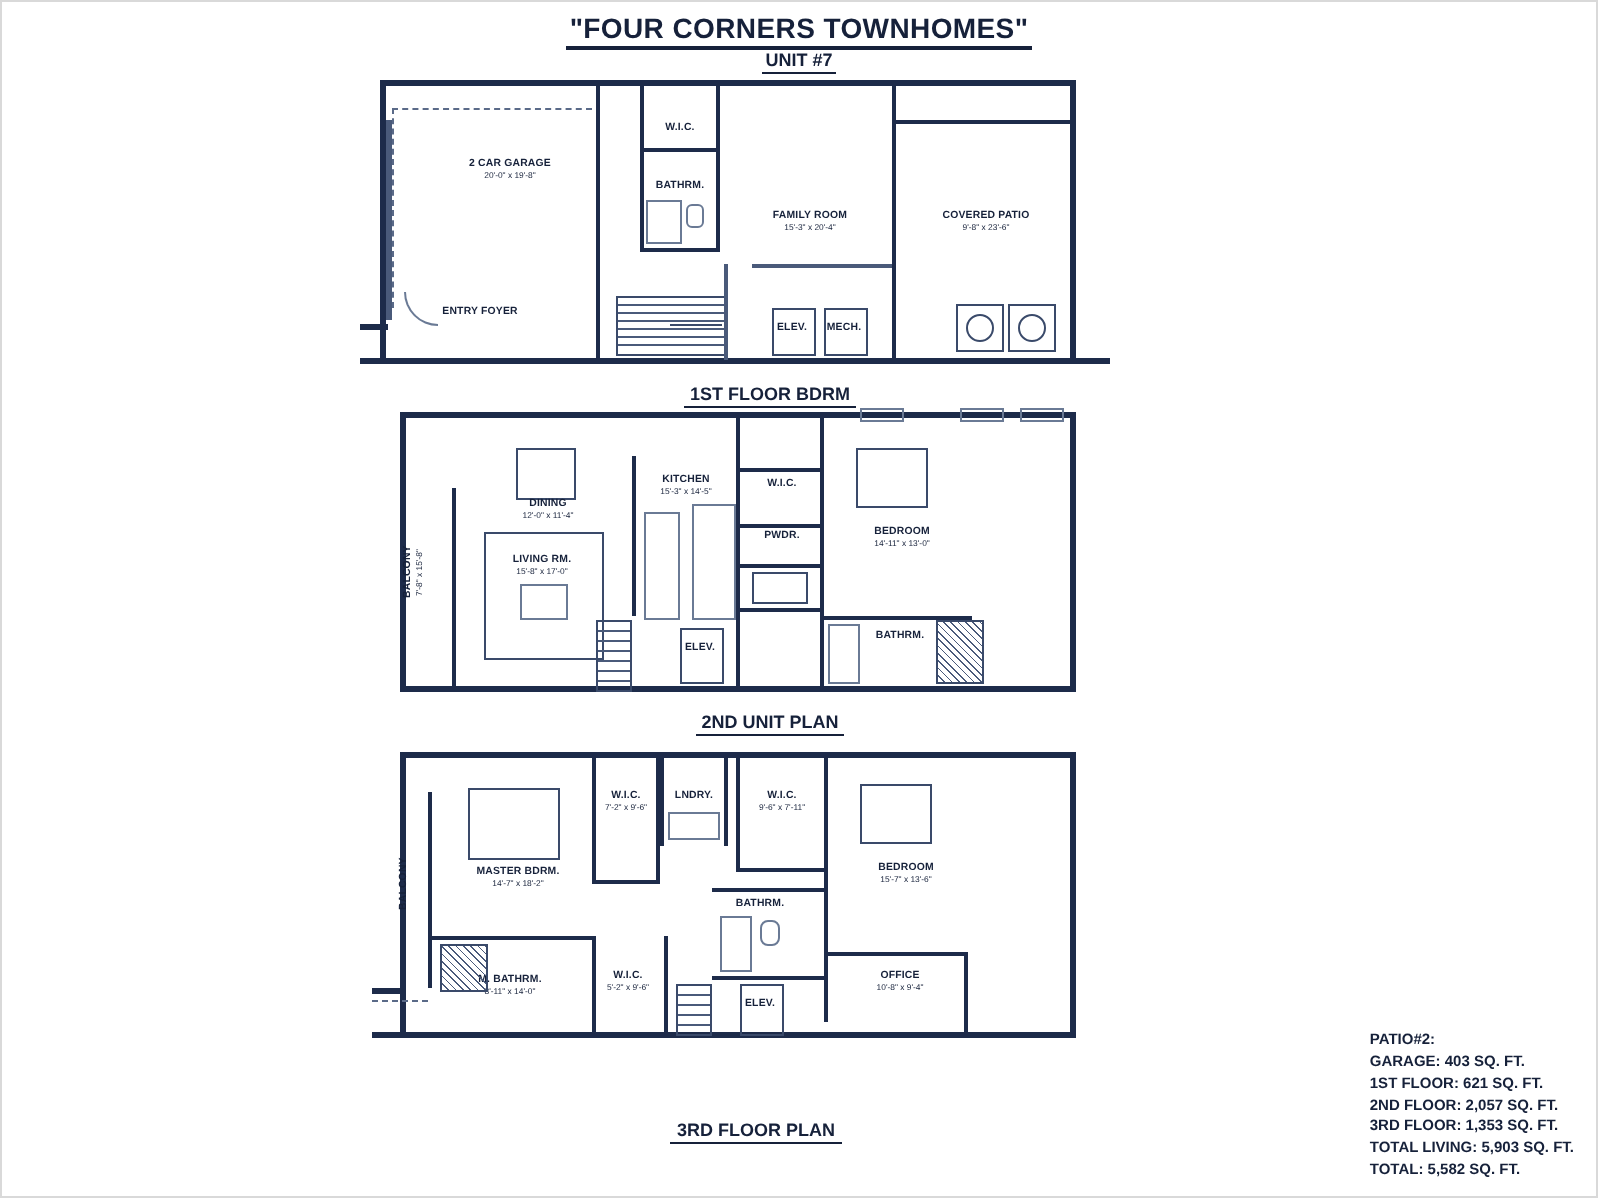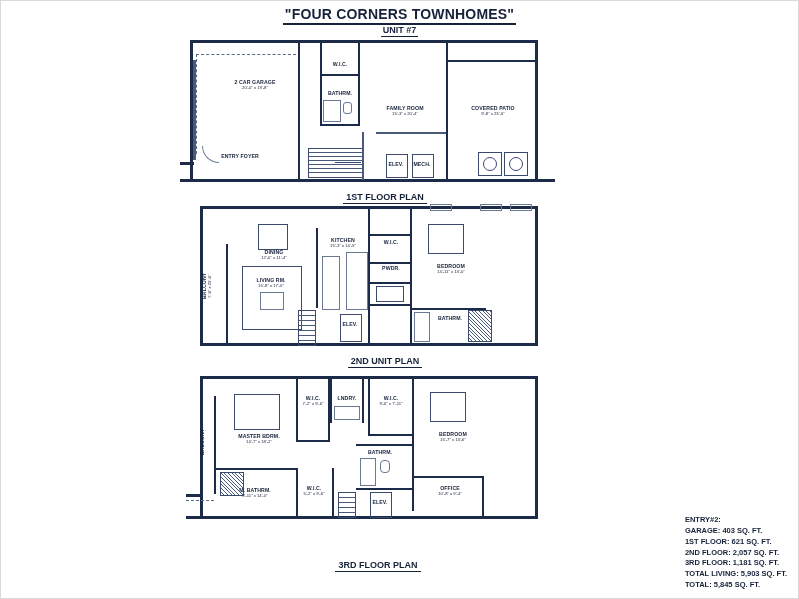--- a/index.html
+++ b/index.html
@@ -140,21 +140,21 @@
       <span class="n">ELEV.</span>
     </div>
     <div class="box" style="left:232px;top:118px;width:20px;height:22px;"></div>
     <div class="rm" style="left:230px;top:126px;width:24px;">
       <span class="n">MECH.</span>
     </div>
     <div class="wl" style="left:182px;top:96px;width:2px;height:48px;"></div>
     <div class="wl" style="left:196px;top:96px;width:70px;height:2px;"></div>
   </div>
   <div class="plan-label" style="left:255px;top:192px;">
-    <span>1ST FLOOR PLAN</span>
+    <span>1ST FLOOR BDRM</span>
   </div>
 
   <div class="fp" style="left:180px;top:204px;width:390px;height:148px;">
     <div class="w" style="left:20px;top:2px;width:338px;height:3px;"></div>
     <div class="w" style="left:20px;top:2px;width:3px;height:140px;"></div>
     <div class="w" style="left:20px;top:139px;width:338px;height:3px;"></div>
     <div class="w" style="left:355px;top:2px;width:3px;height:140px;"></div>
 
     <div class="w" style="left:46px;top:40px;width:2px;height:100px;"></div>
     <div class="rm vert" style="left:22px;top:52px;width:24px;height:60px;">
@@ -318,22 +318,22 @@
       <span class="n">ELEV.</span>
     </div>
 
     <div class="dash" style="left:14px;top:128px;width:28px;"></div>
   </div>
   <div class="plan-label" style="left:248px;top:560px;">
     <span>3RD FLOOR PLAN</span>
   </div>
 
   <div class="legend">
-    <div>ENTRY#2:</div>
+    <div>PATIO#2:</div>
     <div>GARAGE: 403 SQ. FT.</div>
     <div>1ST FLOOR: 621 SQ. FT.</div>
     <div>2ND FLOOR: 2,057 SQ. FT.</div>
-    <div>3RD FLOOR: 1,181 SQ. FT.</div>
+    <div>3RD FLOOR: 1,353 SQ. FT.</div>
     <div>TOTAL LIVING: 5,903 SQ. FT.</div>
-    <div>TOTAL: 5,845 SQ. FT.</div>
+    <div>TOTAL: 5,582 SQ. FT.</div>
   </div>
 
 </div>
 
 </body></html>

